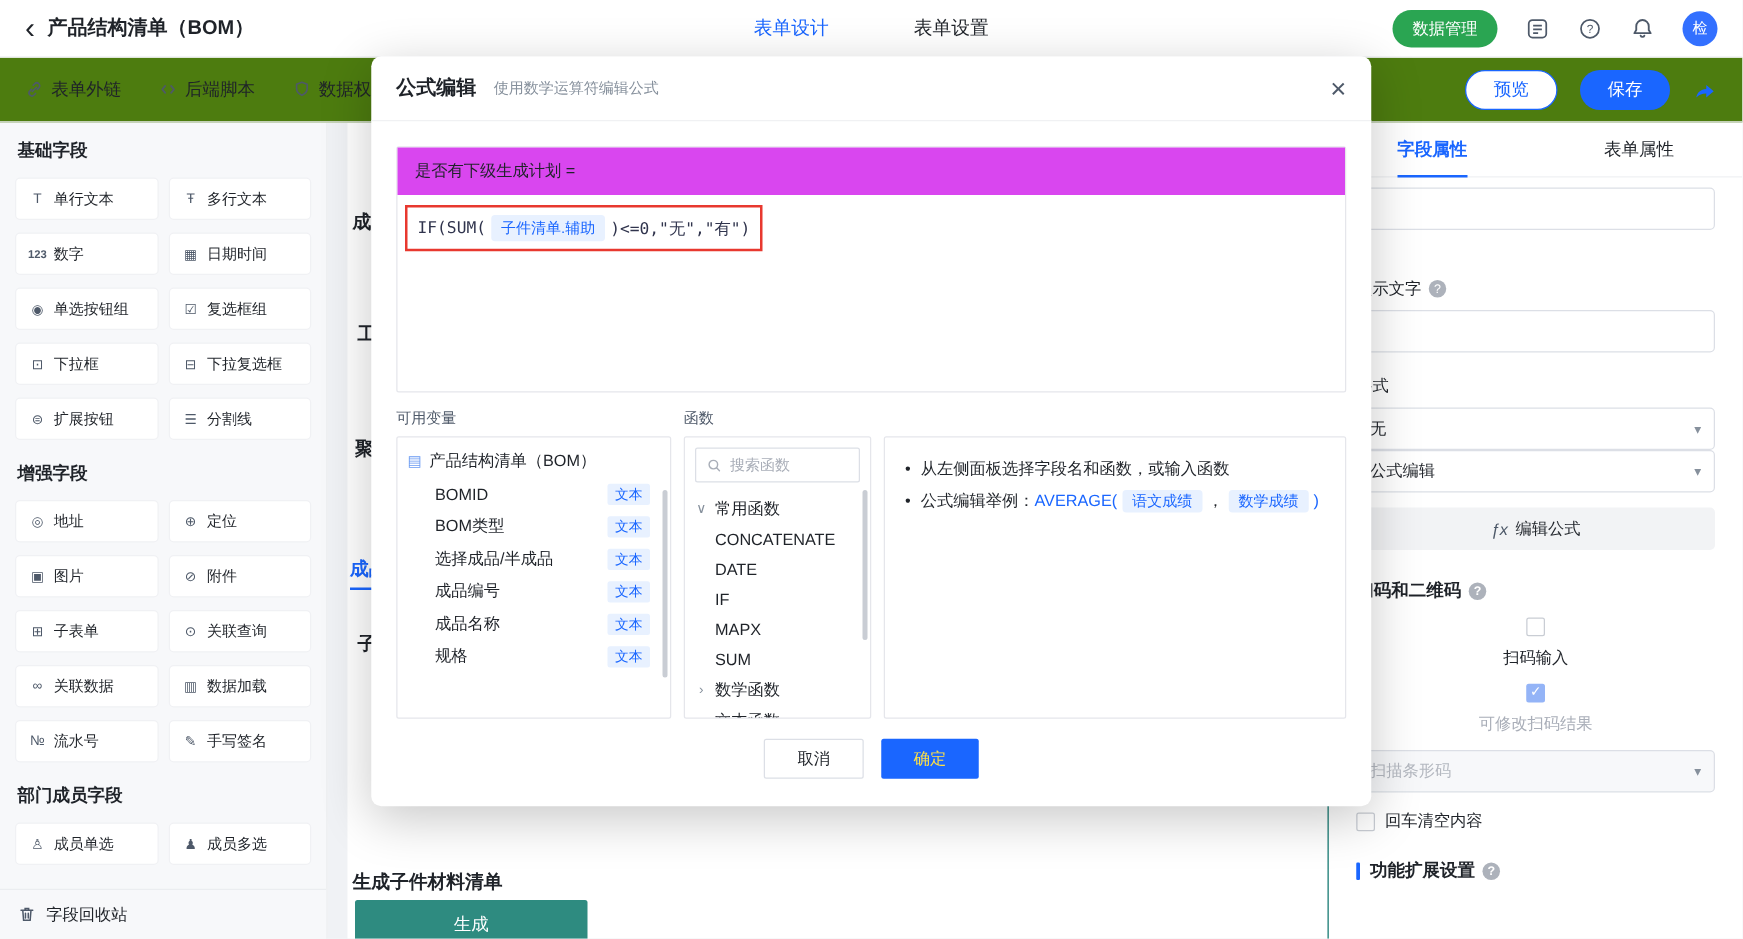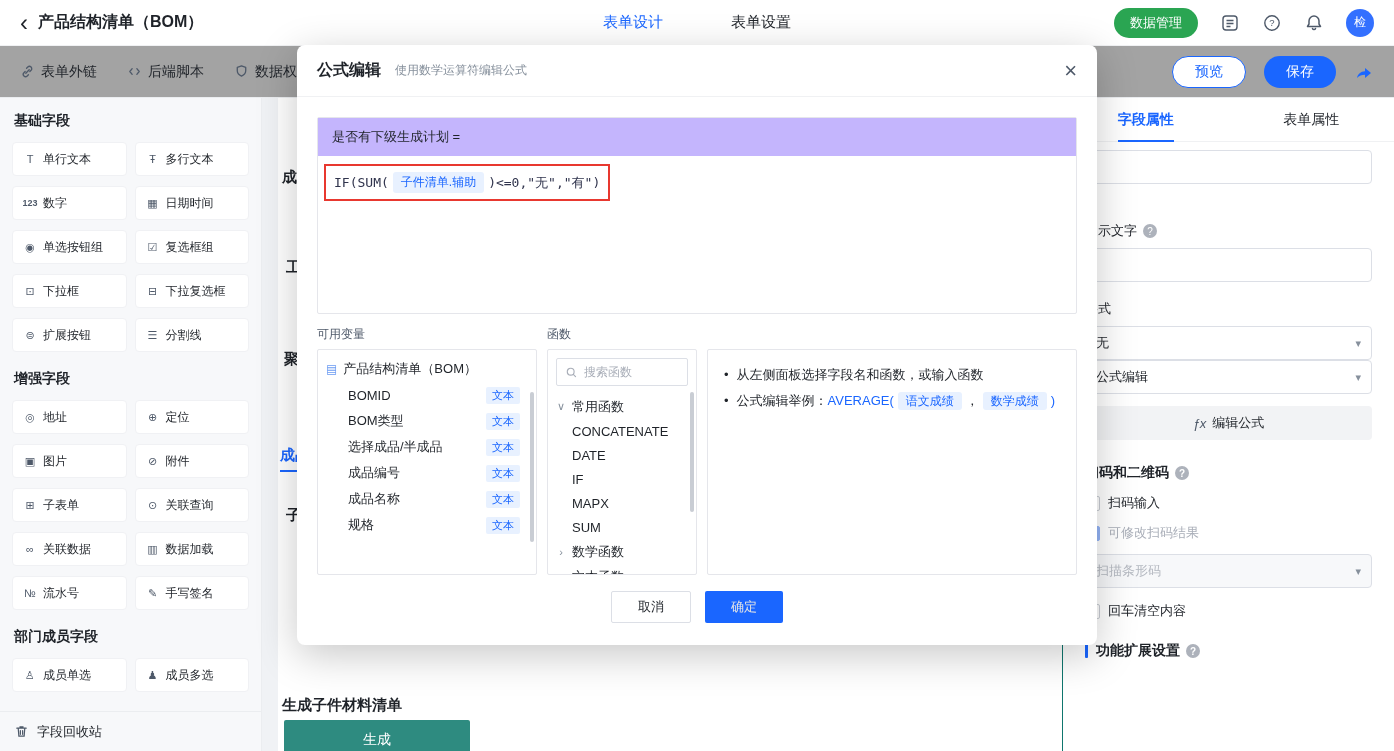--- a/index.html
+++ b/index.html
@@ -19,21 +19,21 @@
   .header-tab { font-size:15px; cursor:pointer; color:#1f2329; }
   .header-tab.active { color:var(--primary,#1a66ff); }
   .header-right { margin-left:auto; display:flex; align-items:center; gap:22px; }
   .btn-green { height:30px; padding:0 16px; border-radius:15px; background:var(--green,#2aa552);
     color:#fff; font-size:13px; border:none; cursor:pointer; }
   .hicon { width:20px; height:20px; cursor:pointer; }
   .avatar { width:28px; height:28px; border-radius:50%; background:#3370ff; color:#fff; font-size:12px;
     display:flex; align-items:center; justify-content:center; cursor:pointer; }
 
   
-  .toolbar { position:absolute; top:46px; left:0; width:100%; height:52px; background:#a3a3a3;
+  .toolbar { position:absolute; top:46px; left:0; width:100%; height:52px; background:#4d7c0f;
     display:flex; align-items:center; padding:0 20px; border-bottom:1px solid #ebedf0; z-index:5; }
   .tool-item { display:flex; align-items:center; gap:6px; font-size:14px; margin-right:30px; cursor:pointer; }
   .toolbar-right { margin-left:auto; display:flex; align-items:center; gap:18px; }
   .btn-preview { height:32px; padding:0 22px; border:1px solid var(--primary,#1a66ff); color:var(--primary,#1a66ff);
     background:#fff; border-radius:16px; font-size:14px; cursor:pointer; }
   .btn-save { height:32px; padding:0 22px; background:var(--primary,#1a66ff); color:#fff; border:none;
     border-radius:16px; font-size:14px; cursor:pointer; }
 
   
   .sidebar { position:absolute; top:98px; left:0; bottom:0; width:262px; background:#f7f8fa;
@@ -89,21 +89,21 @@
 
   
   .modal { position:absolute; left:297px; top:45px; width:800px; height:600px; background:#fff;
     border-radius:8px; box-shadow:0 10px 40px rgba(0,0,0,.22); z-index:100; }
   .modal-header { height:52px; display:flex; align-items:center; padding:0 20px; border-bottom:1px solid #f0f1f3; }
   .modal-title { font-size:16px; font-weight:bold; }
   .modal-sub { font-size:12px; color:#86909c; margin-left:14px; }
   .modal-close { margin-left:auto; font-size:22px; line-height:1; color:#4e5969; cursor:pointer; }
   .modal-body { padding:20px; }
   .formula-box { border:1px solid #e5e6eb; border-radius:2px; }
-  .formula-head { height:38px; background:#c4b5fd; display:flex; align-items:center; padding:0 14px; font-size:13px; }
+  .formula-head { height:38px; background:#d946ef; display:flex; align-items:center; padding:0 14px; font-size:13px; }
   .formula-area { height:157px; padding:10px; font-family:"DejaVu Sans Mono",monospace; font-size:13px; color:#30344d; cursor:text; }
   .formula-line { display:inline-flex; align-items:center; border:2px solid var(--danger,#e8382f);
     padding:6px 8px; position:relative; left:-4px; top:-2px; }
   .tag { background:#e8f1ff; color:var(--primary,#1a66ff); border-radius:3px; padding:2px 8px; font-size:12px;
     font-family:"Liberation Sans",sans-serif; margin:0 4px; white-space:nowrap; cursor:pointer; }
   .cols-labels { display:flex; gap:10px; margin-top:12px; font-size:12px; color:#4e5969; }
   .cols-labels .l1 { width:220px; } .cols-labels .l2 { width:150px; }
   .cols { display:flex; gap:10px; margin-top:6px; height:226px; }
   .col-box { border:1px solid #e5e6eb; border-radius:2px; position:relative; overflow:hidden; background:#fff; }
   .col-vars { width:220px; } .col-funcs { width:150px; }
@@ -126,23 +126,23 @@
   .func-list { font-size:13px; padding:0 8px; }
   .func-group { display:flex; align-items:center; gap:6px; height:25px; cursor:pointer; }
   .caret2 { color:#86909c; font-size:11px; width:10px; text-align:center; }
   .func-item { height:24px; display:flex; align-items:center; padding-left:16px; cursor:pointer; }
   .help-line { display:flex; align-items:flex-start; gap:8px; }
   .bullet { flex:none; }
   .blue-text { color:var(--primary,#1a66ff); }
   .modal-footer { display:flex; justify-content:center; gap:14px; margin-top:16px; }
   .btn-cancel { height:32px; padding:0 26px; background:#fff; border:1px solid #dcdfe6; border-radius:2px;
     font-size:13px; cursor:pointer; color:#1f2329; }
-  .btn-confirm { height:32px; padding:0 26px; background:var(--primary,#1a66ff); border:none; color:#e5e5e5;
+  .btn-confirm { height:32px; padding:0 26px; background:var(--primary,#1a66ff); border:none; color:#fde047;
     border-radius:2px; font-size:13px; cursor:pointer; } .mt12{margin-top:12px;} .mt14{margin-top:14px;} .mt18{margin-top:18px;}
-  .mt22{margin-top:22px;} .mt24{margin-top:24px;} .mt28{margin-top:28px;} .mt38{margin-top:38px;} .my12{margin:12px 0;}
+  .mt22{margin-top:22px;} .mt24{margin-top:24px;} .mt28{margin-top:28px;} .mt38{margin-top:38px;} .my12{margin:12px 0;flex-direction:column;}
 </style>
 </head>
 <body>
 
 <div class="header">
   <span class="back">‹</span>
   <span class="header-title">产品结构清单（BOM）</span>
   <div class="header-tabs">
     <span class="header-tab active">表单设计</span>
     <span class="header-tab">表单设置</span>

